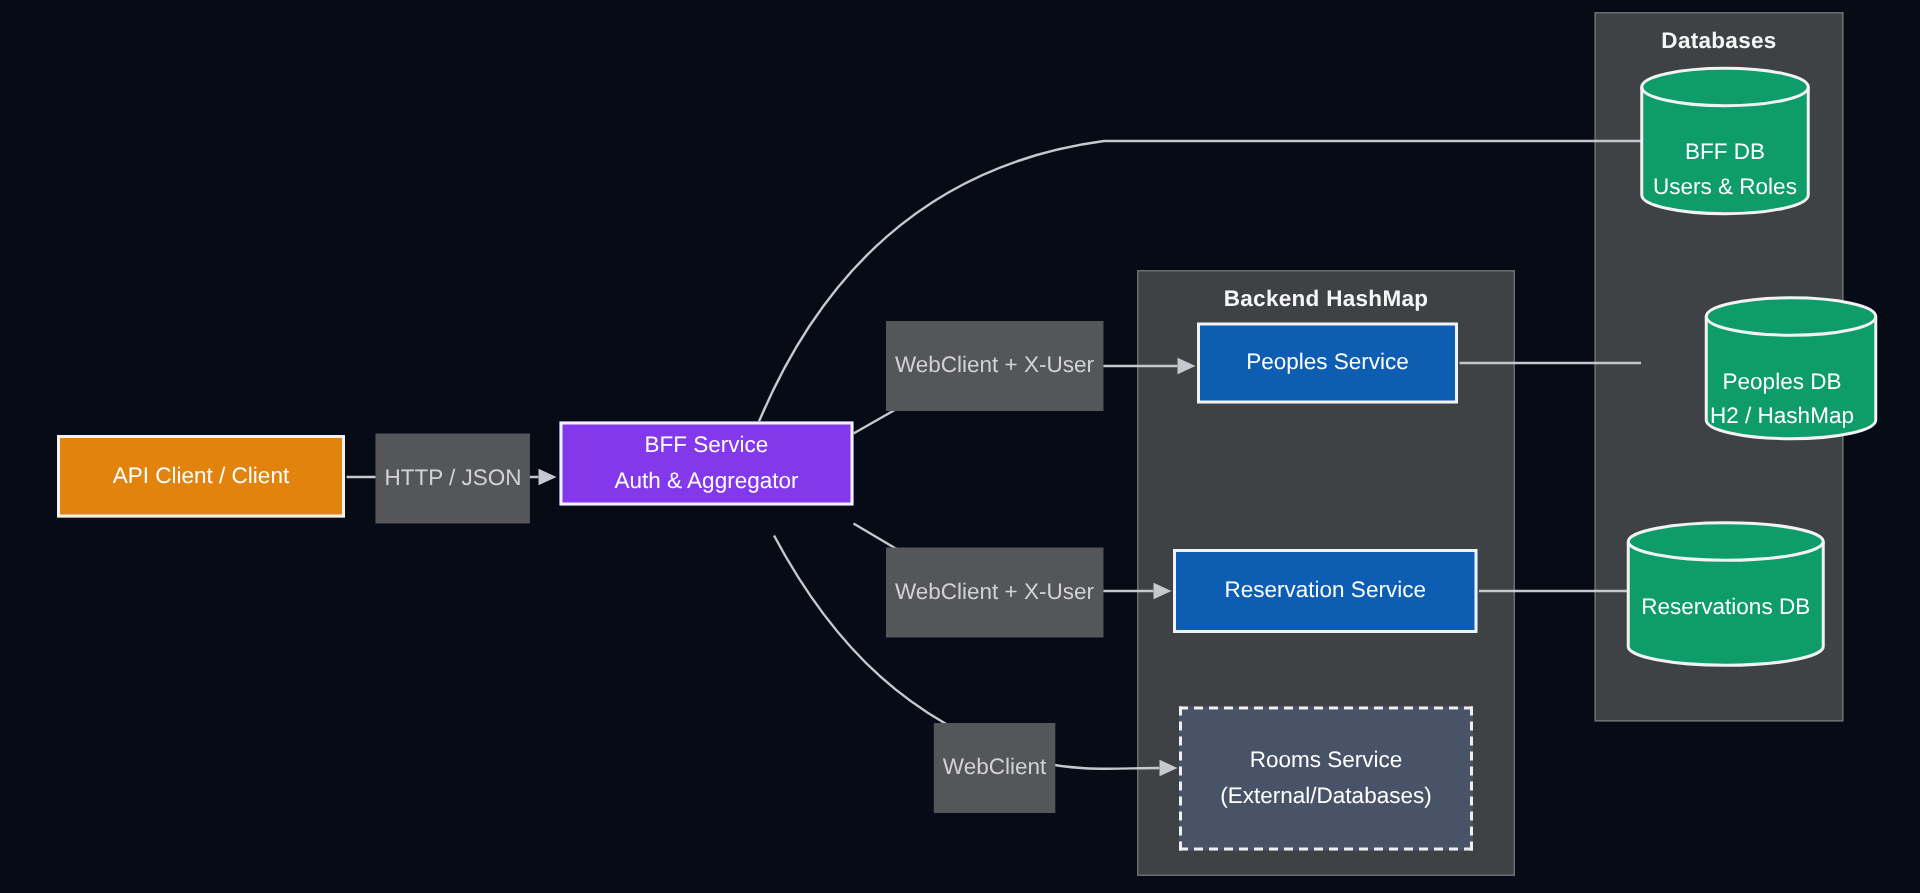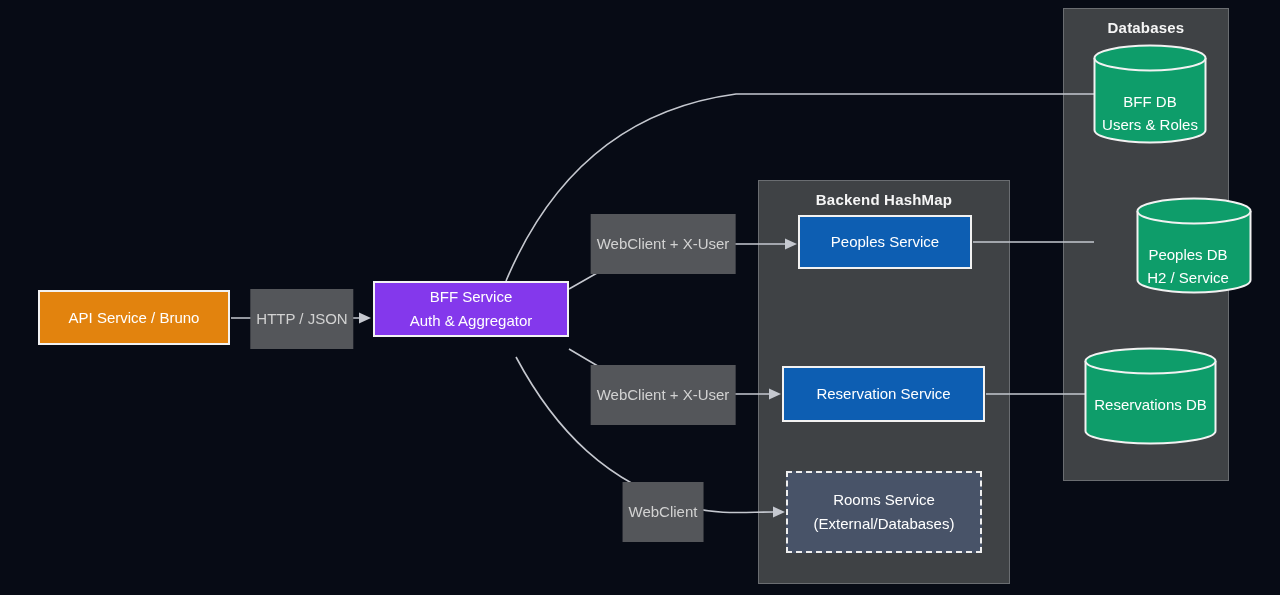--- a/index.html
+++ b/index.html
@@ -29,21 +29,21 @@
   .node{
     position:absolute;box-sizing:border-box;
     display:flex;flex-direction:column;align-items:center;justify-content:center;
     border:2px solid var(--node_border);
     color:var(--node_text);font-size:15px;text-align:center;line-height:24px;
   }
   .n-api{left:38px;top:290px;width:192px;height:55px;background:var(--client_node);}
   .n-bff{left:373px;top:281px;width:196px;height:56px;background:var(--bff_node);}
   .n-peoples{left:798px;top:215px;width:174px;height:54px;background:var(--service_node);}
   .n-reservation{left:782px;top:366px;width:203px;height:56px;background:var(--service_node);}
-  .n-rooms{left:786px;top:471px;width:196px;height:82px;background:var(--external_node);
+  .n-rooms{left:786px;top:471px;width:196px;height:96px;background:var(--external_node);
     border:2px dashed #EFEFEF;align-items:center;}
 
   .cylinder{position:absolute;}
   .cyl-body{fill:var(--database_node);stroke:var(--node_border);stroke-width:2;}
   .cyl-text{
     position:absolute;left:0;right:0;top:34px;text-align:center;
     color:var(--node_text);font-size:15px;line-height:23px;margin-top:12px;
   }
   .cy-bff{left:1093px;top:44px;width:114px;height:100px;}
   .cy-peoples{left:1136px;top:197px;width:104px;height:97px;}
@@ -84,21 +84,21 @@
     <polygon class="arrowhead" points="781,394 769,388.5 769,399.5"></polygon>
 
     <path class="edge" d="M516,357 C556,432 608,483 688,507 C720,515 745,512 773,512"></path>
     <polygon class="arrowhead" points="785,512 773,506.5 773,517.5"></polygon>
 
     <path class="edge" d="M973,242 H1094"></path>
     <path class="edge" d="M986,394 H1086"></path>
   </svg>
 
   <div class="node n-api">
-    <div>API Service / Bruno</div>
+    <div>API Client / Client</div>
   </div>
 
   <div class="node n-bff">
     <div>BFF Service</div>
     <div>Auth &amp; Aggregator</div>
   </div>
 
   <div class="node n-peoples">
     <div>Peoples Service</div>
   </div>
@@ -123,21 +123,21 @@
     </div>
   </div>
 
   <div class="cylinder cy-peoples">
     <svg width="116" height="97">
       <path class="cyl-body" d="M1.5,14 L1.5,83 A56.5,12.5 0 0 0 114.5,83 L114.5,14"></path>
       <ellipse class="cyl-body" cx="58" cy="14" rx="56.5" ry="12.5"></ellipse>
     </svg>
     <div class="cyl-text">
       <div>Peoples DB</div>
-      <div>H2 / Service</div>
+      <div>H2 / HashMap</div>
     </div>
   </div>
 
   <div class="cylinder cy-reservations">
     <svg width="133" height="98">
       <path class="cyl-body" d="M1.5,14 L1.5,84 A65,12.5 0 0 0 131.5,84 L131.5,14"></path>
       <ellipse class="cyl-body" cx="66.5" cy="14" rx="65" ry="12.5"></ellipse>
     </svg>
     <div class="cyl-text">
       <div>Reservations DB</div>

